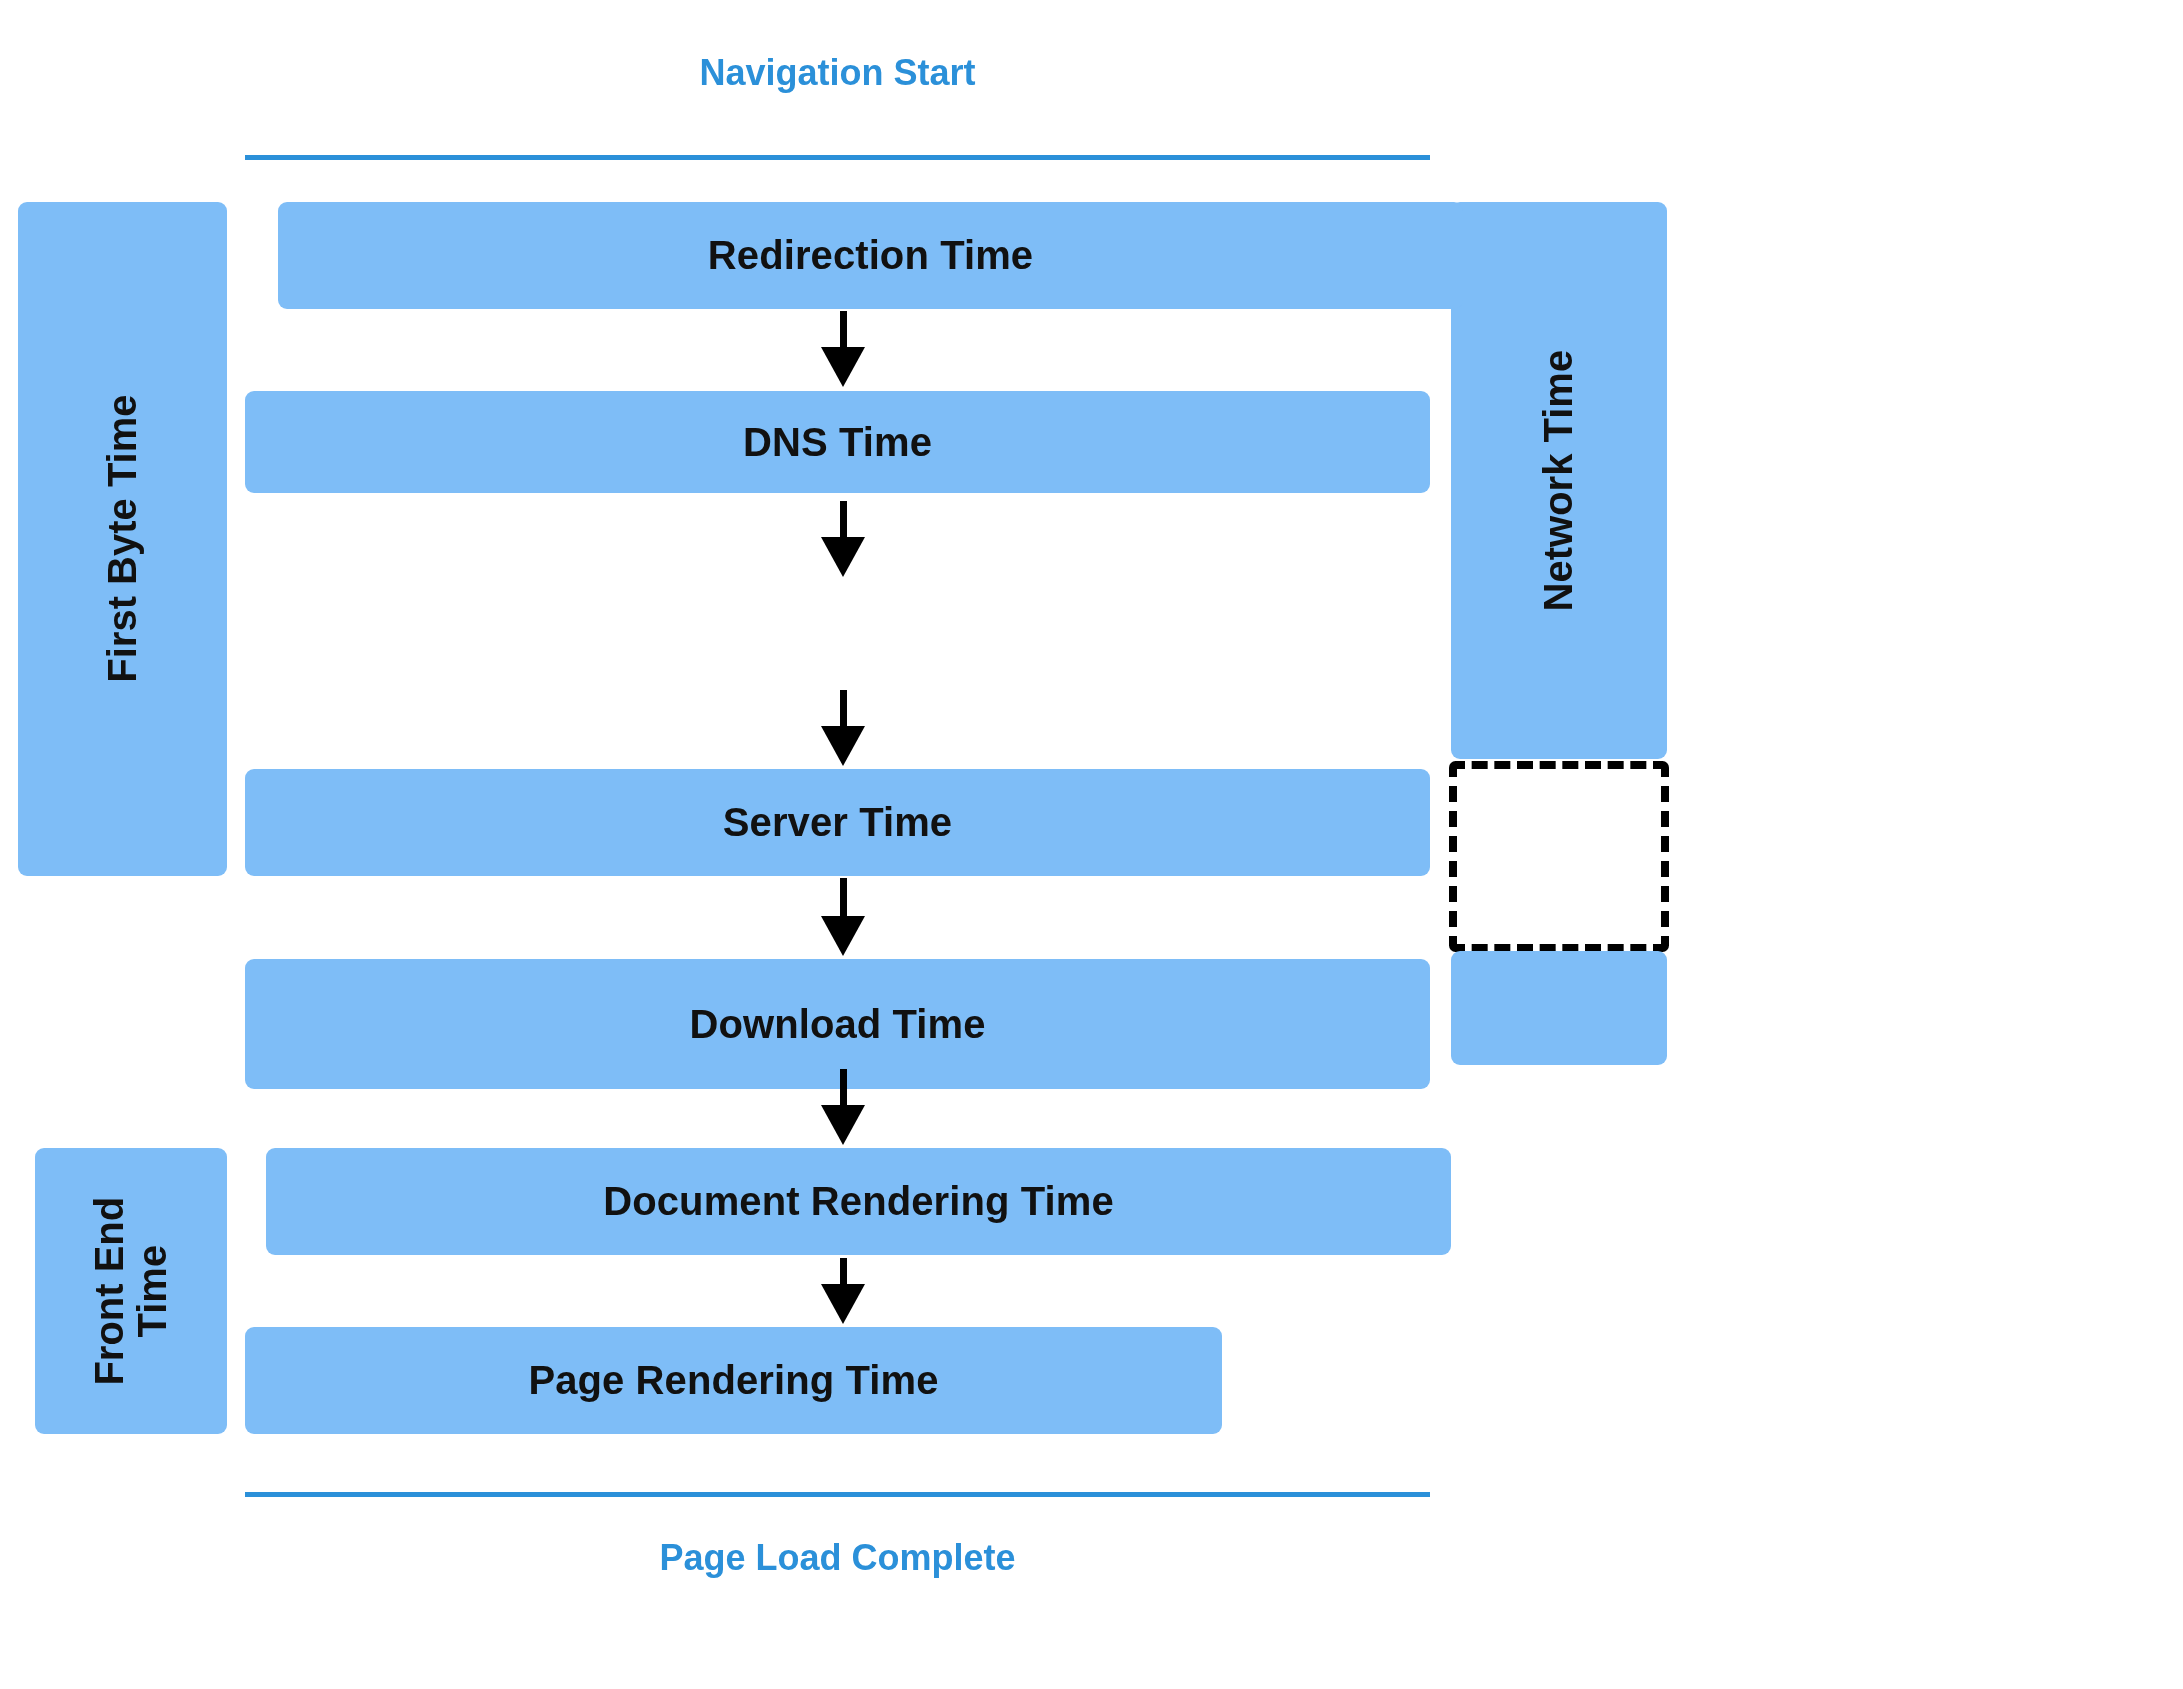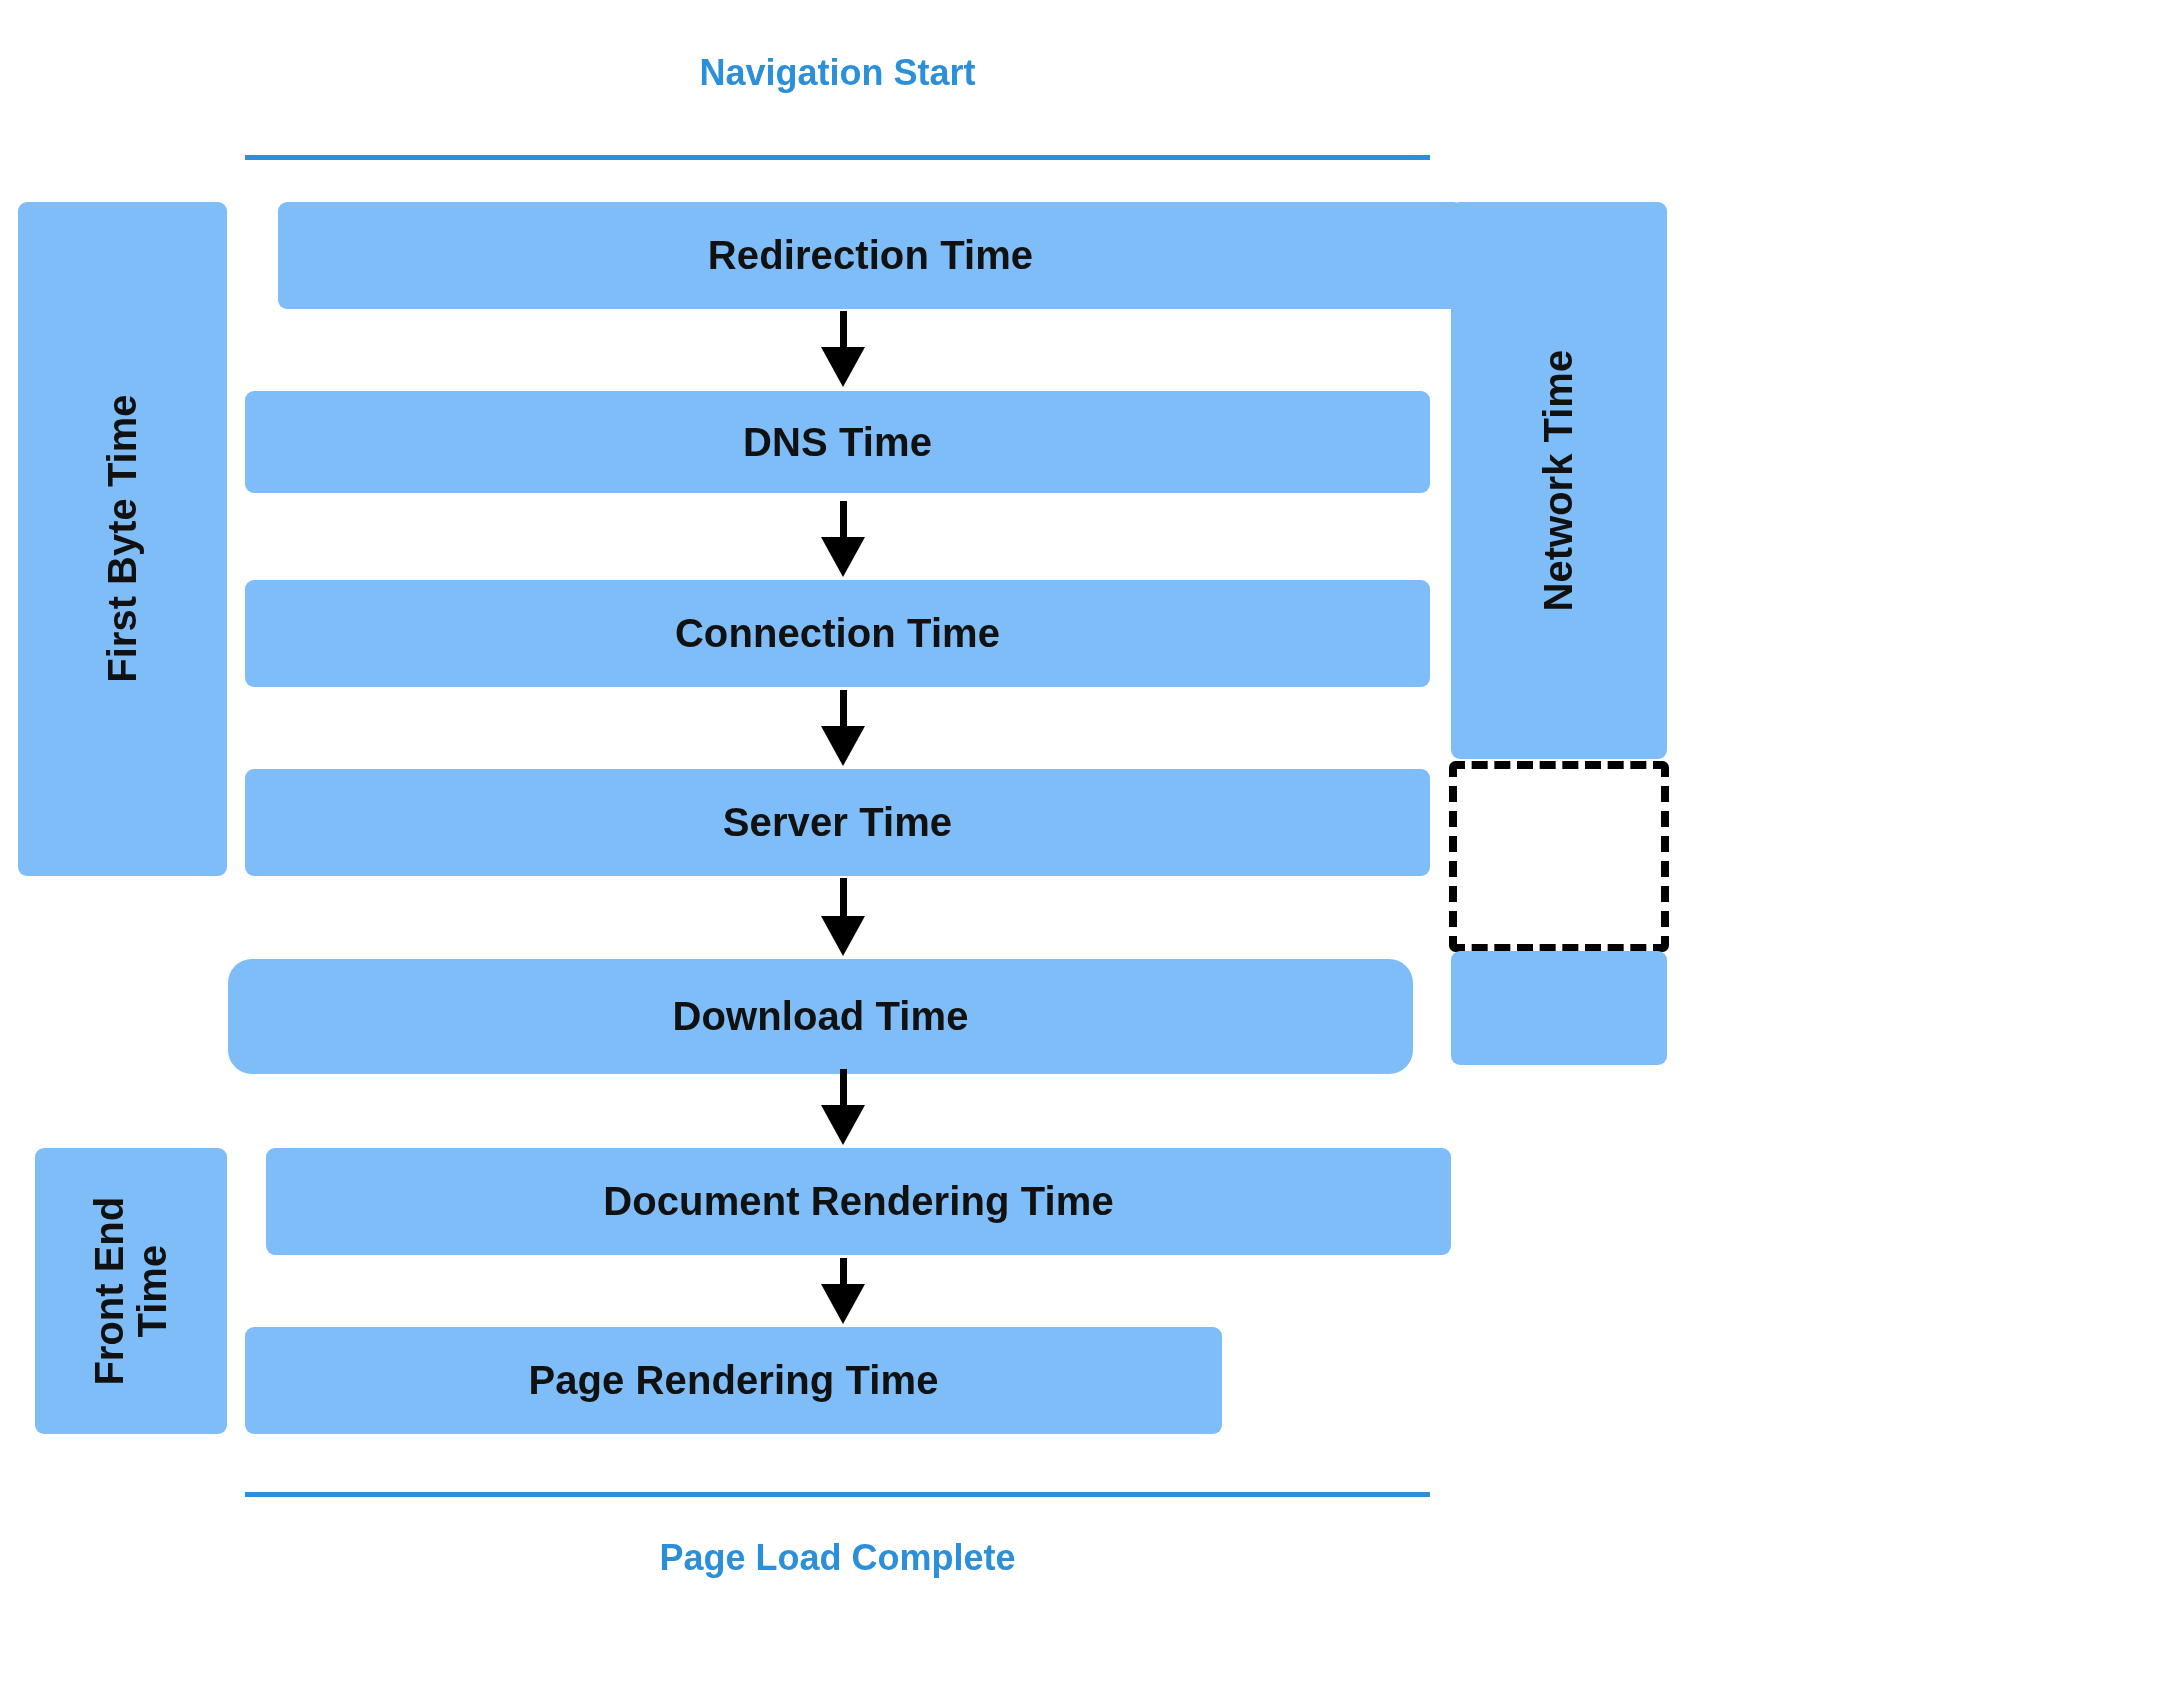--- a/index.html
+++ b/index.html
@@ -98,25 +98,24 @@
   </div>
 
   <div class="dashbox" style="left:1449px;top:761px;width:220px;height:191px;"></div>
 
   <div class="sidebox" style="left:1451px;top:951px;width:216px;height:114px;"></div>
 
   <div class="bar" style="left:246px;top:202px;width:1185px;height:107px;margin-left:32px;">Redirection Time</div>
 
   <div class="bar" style="left:245px;top:391px;width:1185px;height:102px;">DNS Time</div>
 
-  <div class="bar" style="left:245px;top:580px;width:1185px;height:107px;">Connection Time</div>
 
   <div class="bar" style="left:245px;top:769px;width:1185px;height:107px;">Server Time</div>
 
-  <div class="bar" style="left:228px;top:959px;width:1185px;height:115px;border-radius:24px;">Download Time</div>
+  <div class="bar" style="left:245px;top:959px;width:1185px;height:130px;">Download Time</div>
 
   <div class="bar" style="left:245px;top:1148px;width:1185px;height:107px;margin-left:21px;">Document Rendering Time</div>
 
   <div class="bar" style="left:245px;top:1327px;width:977px;height:107px;">Page Rendering Time</div>
 
   <div class="arrow" style="left:821px;top:311px;width:44px;height:76px;">
     <div class="shaft" style="height:37px;"></div>
       <div class="head"></div>
   </div>
 

